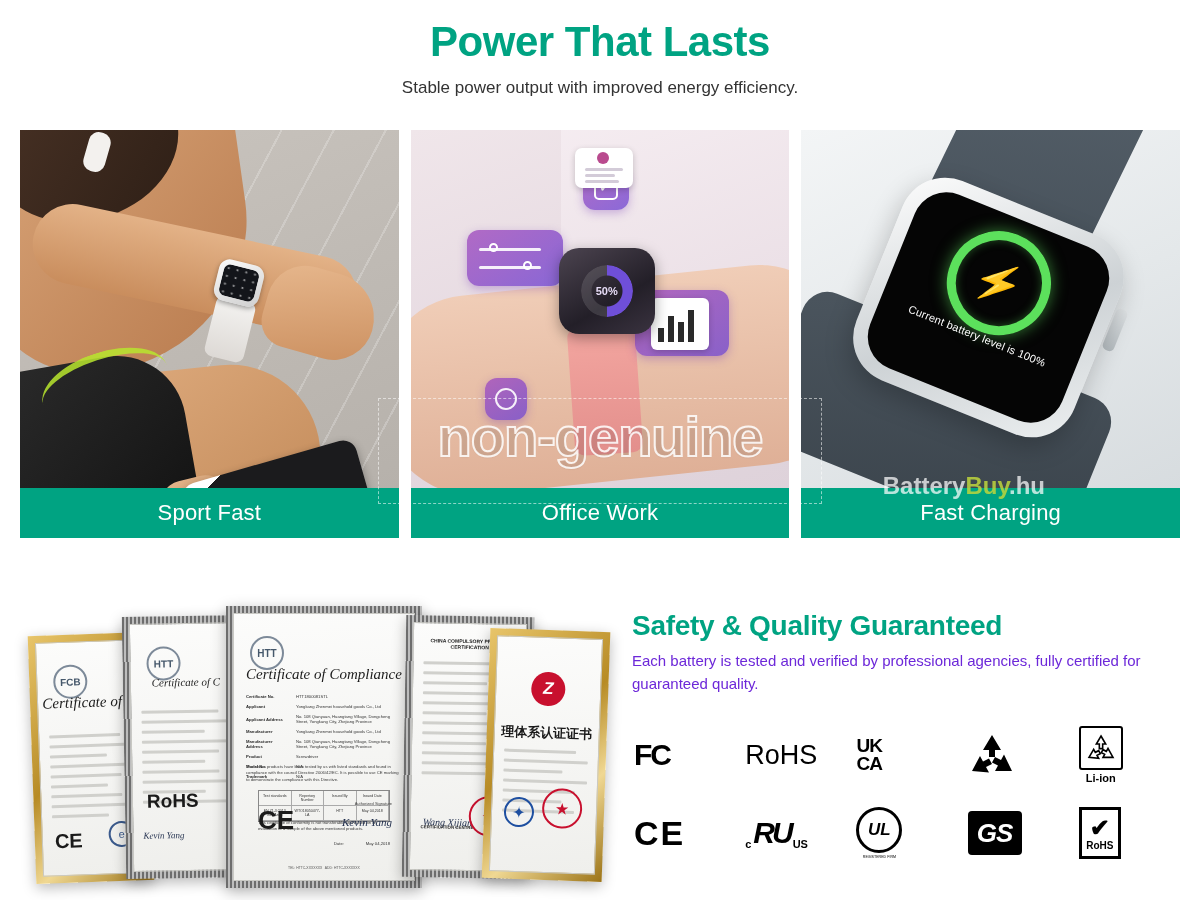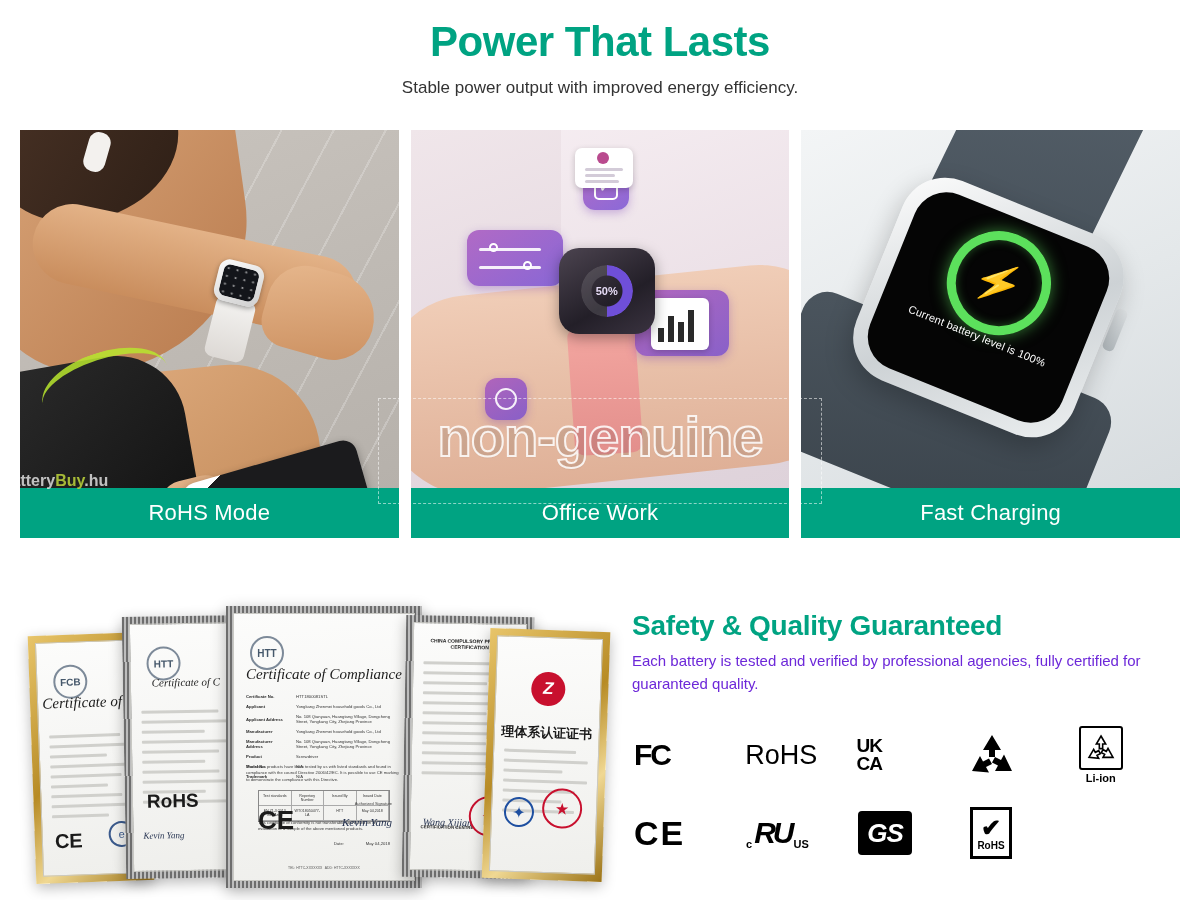--- a/index.html
+++ b/index.html
@@ -259,22 +259,22 @@
     font-weight: bold;
     color: transparent;
     -webkit-text-stroke: 2px rgba(255,255,255,.85);
     text-shadow: 0 1px 2px rgba(0,0,0,.10);
     pointer-events: none;
     letter-spacing: -1px;
   }
   .wm-sub {
     position: absolute;
     top: 472px; left: 0; width: 1045px;
-    text-align: left;
-    font-size: 16px;
+    text-align: right;
+    font-size: 24px;
     font-weight: bold;
     color: rgba(255,255,255,.72);
     pointer-events: none;
   }
   .wm-sub .hl { color: rgba(190,214,60,.85); }
   .wm-box {
     position: absolute;
     top: 398px; left: 378px; width: 444px; height: 106px;
     border: 1px dashed rgba(255,255,255,.55);
     pointer-events: none;
@@ -432,21 +432,21 @@
       <div class="neon"></div>
       <div class="arm"></div>
       <div class="hand"></div>
       <div class="strap"></div>
       <div class="watch-body">
         <div class="watch-screen"></div>
       </div>
       <div class="thumb"></div>
       <div class="phone"></div>
     </div>
-    <div class="caption">RoHS Mode</div>
+    <div class="caption">Sport Fast</div>
   </div>
 
   <div class="card">
     <div class="photo p2">
       <div class="sleeve"></div>
       <div class="skin"></div>
       <div class="band"></div>
 
       <div class="tile t1">
         <div class="slider" style="left:12px; top:18px; width:62px;"></div>
@@ -708,20 +708,28 @@
         <span class="ce-txt">CE</span>
       </div>
       <div class="badge">
         <div class="culus">
           <span class="c">c</span>
           <span class="ru">RU</span>
           <span class="us">US</span>
         </div>
       </div>
       <div class="badge">
+        <div class="ul-wrap">
+          <div class="ul-circle">
+            <span class="ul">UL</span>
+          </div>
+          <div class="sub">REGISTERED FIRM</div>
+        </div>
+      </div>
+      <div class="badge">
         <div class="gs">
           <span>GS</span>
         </div>
       </div>
       <div class="badge">
         <div class="rohs-box">
           <span class="chk">✔</span>
           <span class="lb">RoHS</span>
         </div>
       </div>

